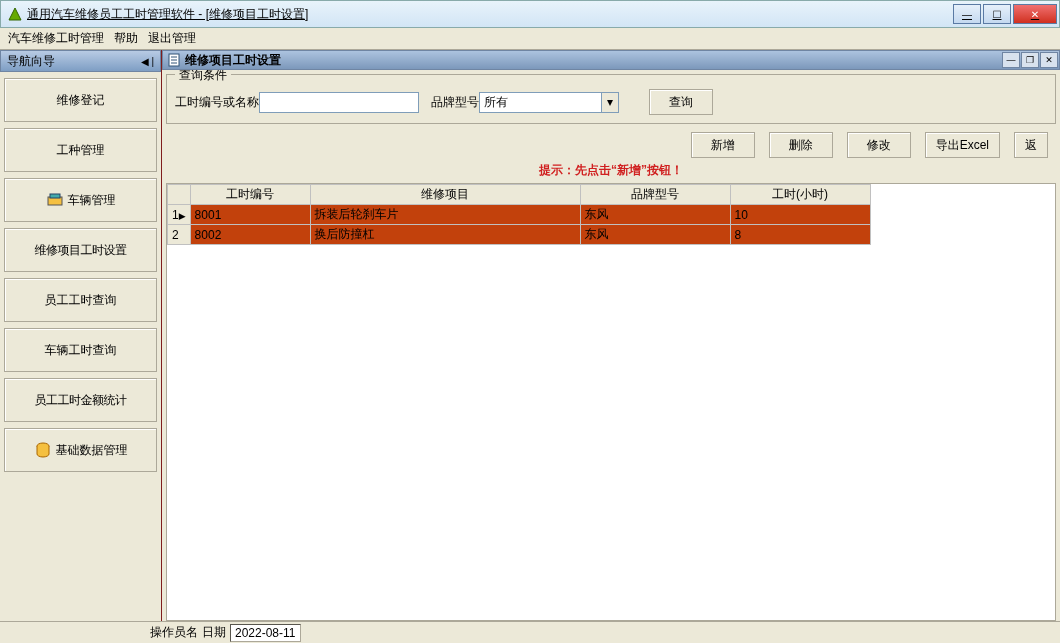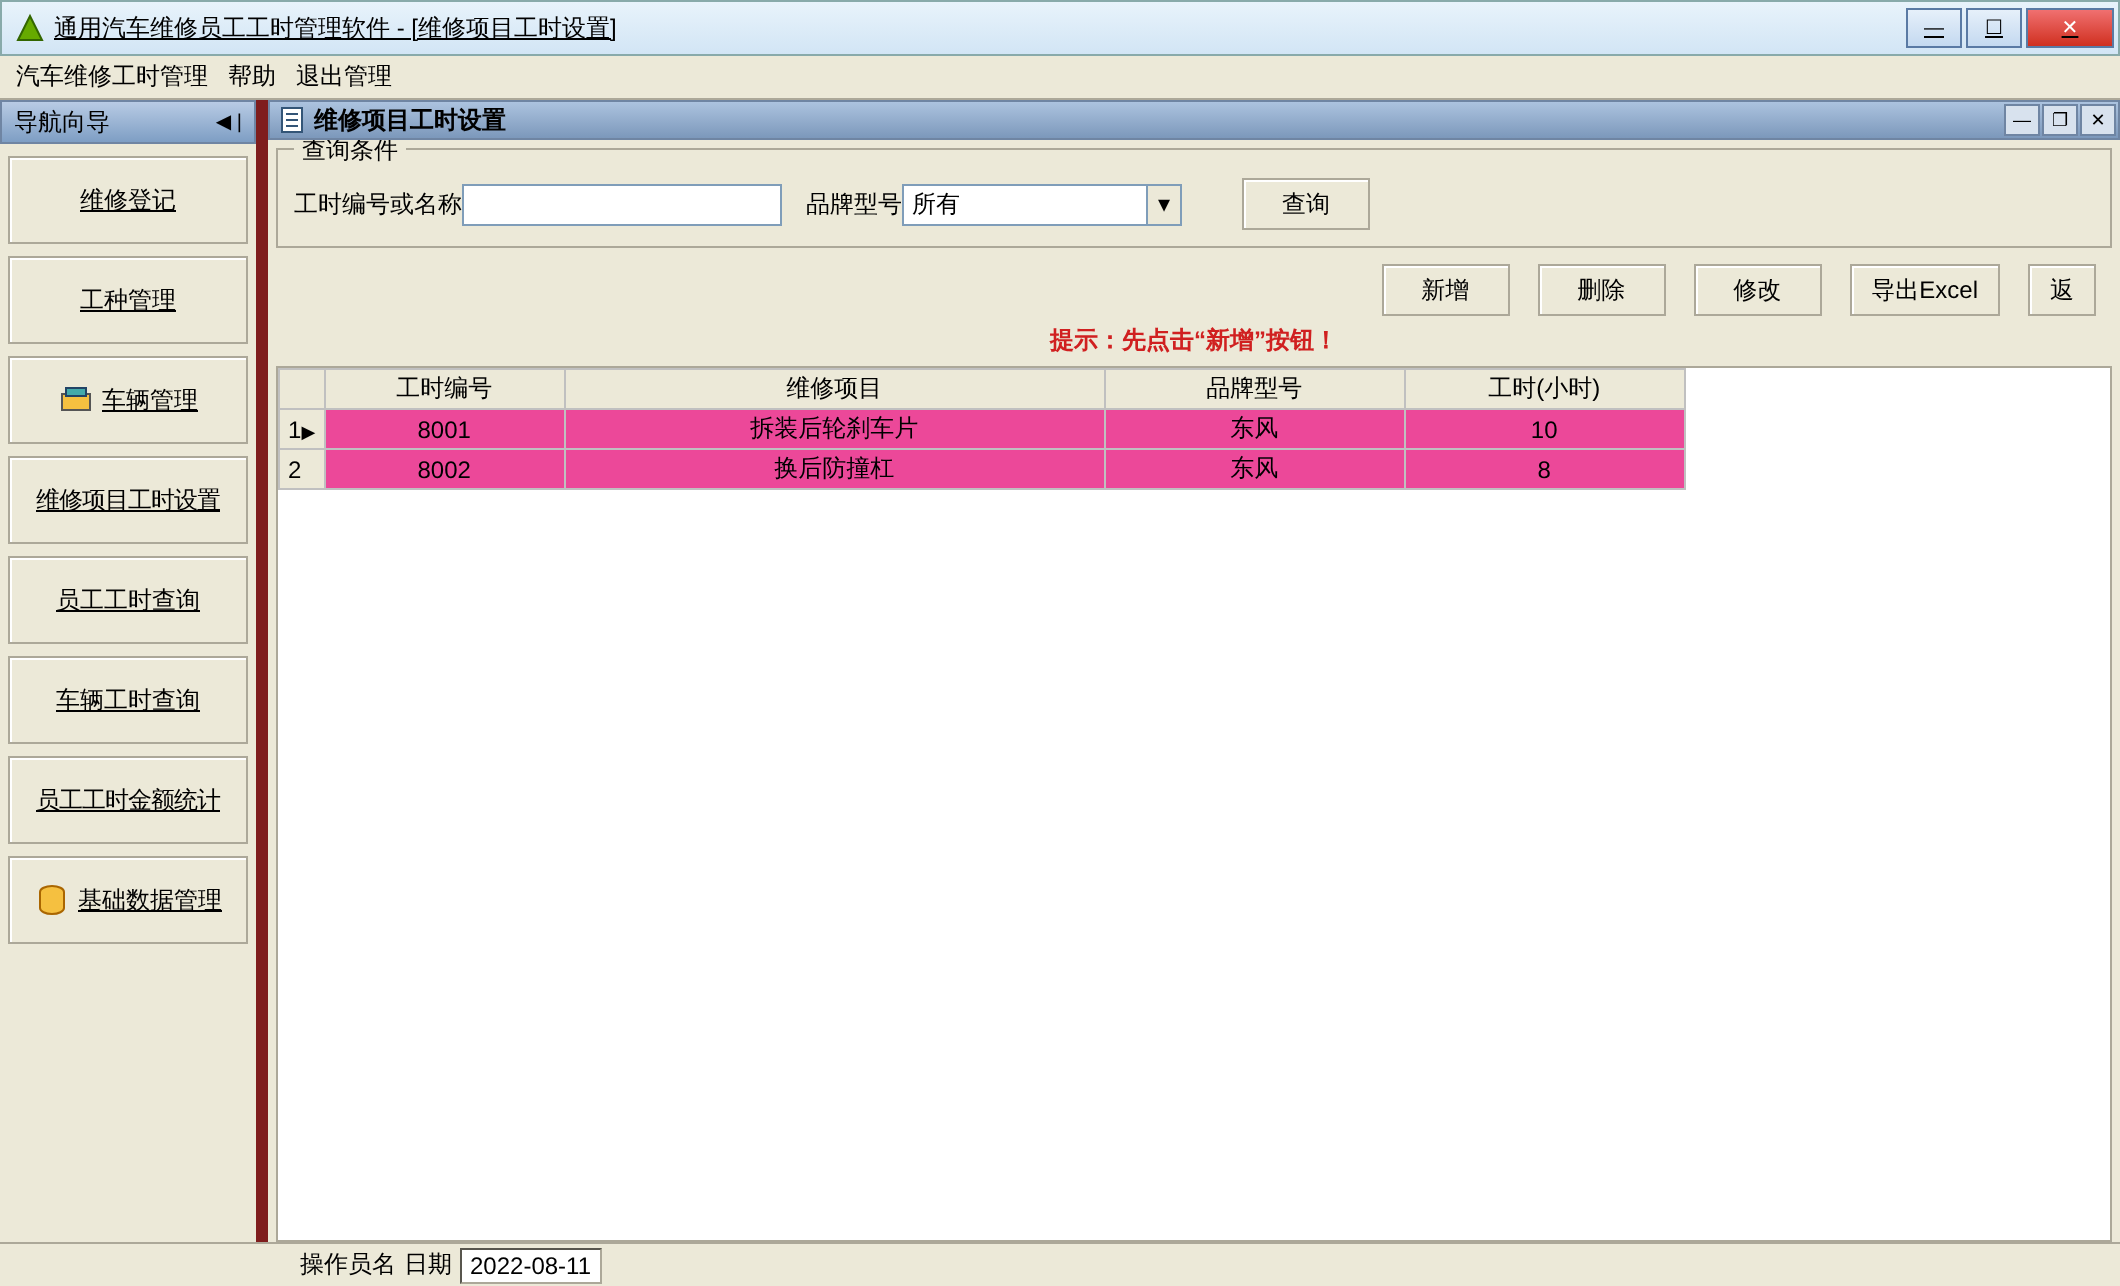--- a/index.html
+++ b/index.html
@@ -14,24 +14,24 @@
 .winbtn.close { background: linear-gradient(#f07070,#d03020); color:#fff; width:44px; }
 
 
 .menubar { height: 22px; background: #ece9d8; padding-left: 8px; display:flex; align-items:center; gap:10px; border-bottom:1px solid #aca899; }
 .menubar span { cursor:pointer; }
 
 
 .main { flex:1; display:flex; background:#ece9d8; min-height:0; }
 
 
-.navcol { width:134px; display:flex; flex-direction:column; border-right:6px solid #7f1d1d; }
+.navcol { width:162px; display:flex; flex-direction:column; border-right:1px solid #7f1d1d; }
 .navhdr { height:22px; background: linear-gradient(#b8cbe4,#7e9ec4); color:#000; display:flex; align-items:center; padding:0 6px; border:1px solid #6f85a3; }
 .navhdr .hdarrow { margin-left:auto; font-size:10px; }
-.navbody { flex:1; background:#ece9d8; padding:6px 4px; display:flex; flex-direction:column; gap:6px;text-decoration:underline; }
+.navbody { flex:1; background:#ece9d8; padding:6px 4px; display:flex; flex-direction:column; gap:6px; }
 .navbtn { height:44px; background:#ece9d8; border:1px solid #aca899; display:flex; align-items:center; justify-content:center; cursor:pointer; box-shadow: inset 1px 1px 0 #fff; font-size:13px; }
 .navbtn .ico { width:18px; height:18px; margin-right:4px; display:inline-block; }
 .navbtn.tight { letter-spacing:-0.5px; font-size:12px; }
 
 
 .childarea { flex:1; display:flex; flex-direction:column; background:#ece9d8; min-width:0; }
 .childtitle { height:20px; background: linear-gradient(#acc3df,#7c98bb); display:flex; align-items:center; padding-left:4px; border:1px solid #6f85a3; }
 .childtitle .cico { width:14px; height:14px; margin-right:4px; }
 .childtitle .ctext { color:#000; font-weight:bold; }
 .childtitle .cctrls { margin-left:auto; display:flex; }
@@ -51,21 +51,21 @@
 .combo .cdrop { width:17px; height:19px; background:#ece9d8; border-left:1px solid #7f9db9; display:flex; align-items:center; justify-content:center; cursor:pointer; }
 .btn { height:26px; min-width:64px; padding:0 10px; background:#ece9d8; border:1px solid #aca899; box-shadow: inset 1px 1px 0 #fff; cursor:pointer; display:inline-flex; align-items:center; justify-content:center;}
 
 
 .actrow { display:flex; gap:14px; justify-content:flex-end; padding:4px 8px 2px 0; align-items:center; }
 .hint { text-align:center; color:#d02020; font-weight:bold; padding:2px 0 4px 0; }
 
 
 .gridwrap { flex:1; background:#fff; border:1px solid #aca899; overflow:auto; min-height:0; }
 table.grid { border-collapse:collapse; width:auto; }
-table.grid th, table.grid td { border:1px solid #c0c0c0; padding:1px 4px; height:18px; font-size:12px; text-align:center; background:#ec4899; }
+table.grid th, table.grid td { border:1px solid #c0c0c0; padding:1px 4px; height:18px; font-size:12px; text-align:left; background:#c2410c; }
 table.grid th { background:#ece9d8; text-align:center; font-weight:normal; }
 table.grid td.rowhdr { background:#ece9d8; text-align:left; width:20px; }
 table.grid th.rowhdrh { background:#ece9d8; width:20px; }
 td.num { text-align:right; }
 .rowptr { font-size:9px; }
 
 
 .statusbar { height:22px; background:#ece9d8; border-top:1px solid #aca899; display:flex; align-items:center; padding:0 6px; gap:4px; }
 .statusbar .sbox { border:1px inset #aca899; height:18px; background:#fff; padding:0 4px; display:flex; align-items:center; min-width:60px; }
 </style>

